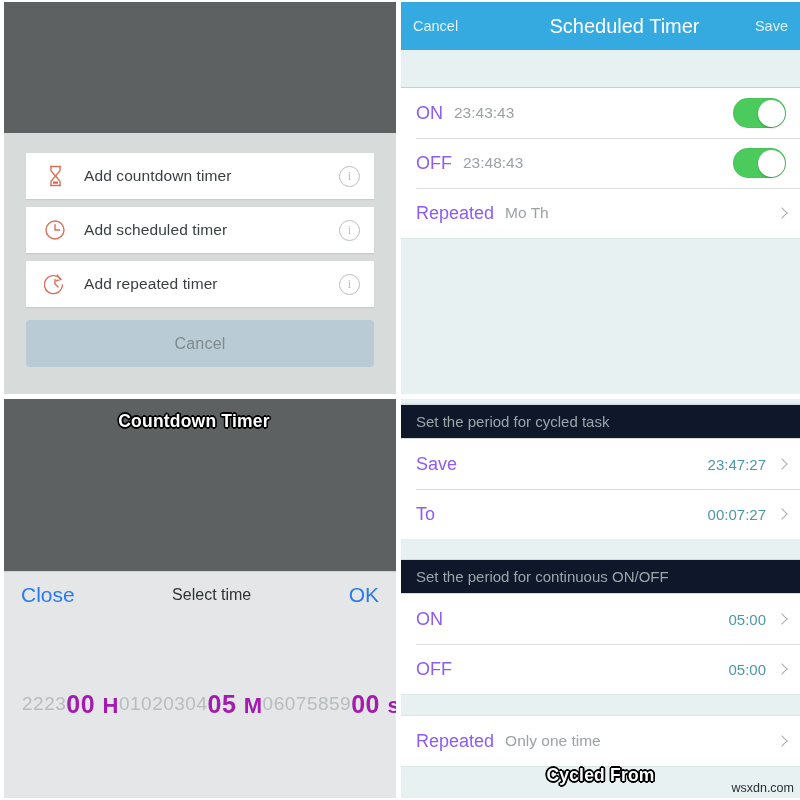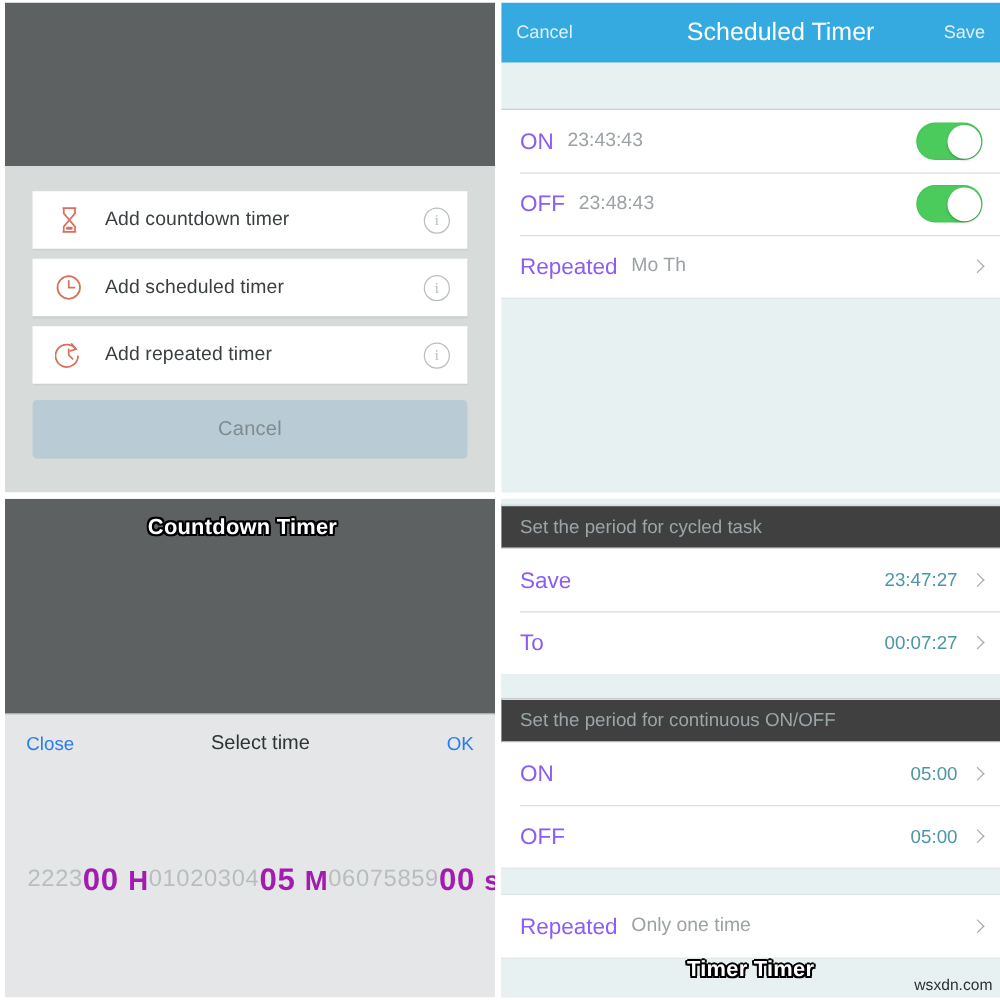--- a/index.html
+++ b/index.html
@@ -129,21 +129,21 @@
     background: #4ccb5d; position: relative; flex: 0 0 53px;
     box-shadow: inset 0 0 0 1px rgba(0,0,0,.04);
   }
   .toggle .knob {
     position: absolute; right: 1.5px; top: 1.5px;
     width: 27px; height: 27px; border-radius: 50%;
     background: #ffffff;
     box-shadow: 0 1px 2px rgba(0,0,0,.28);
   }
   .section-head {
-    background: #404040;
+    background: #0f172a;
     height: 35px;
     display: flex; align-items: center;
     padding: 0 15px;
     font-size: 15px;
     color: #9aa6a8;
     border-top: 1px solid #d6dddd;
     border-bottom: 1px solid #d6dddd;
   }
   .fill-band { background: #e8f1f2; }
 
@@ -167,21 +167,21 @@
   }
   .picker-sheet {
     position: absolute; left: 0; top: 172px; right: 0; bottom: 0;
     background: #e4e6e7;
     border-top: 1px solid #cfd2d3;
   }
   .picker-bar {
     display: flex; align-items: center;
     height: 46px; padding: 0 17px;
   }
-  .picker-bar .pb-btn { font-size: 15px; color: #2a7bef; text-align: right; }
+  .picker-bar .pb-btn { font-size: 21px; color: #2a7bef; text-align: right; }
   .picker-bar .pb-title {
     flex: 1 1 auto; text-align: center;
     font-size: 16px; color: #2e3335;
   }
   .wheels {
     display: flex; height: 172px; padding: 0 18px;
   }
   .wheel {
     flex: 1 1 0; display: flex; flex-direction: row;
     align-items: center; justify-content: flex-start;
@@ -383,17 +383,17 @@
       <div class="list-row">
         <span class="row-key">Repeated</span>
         <span class="row-sub">Only one time</span>
         <span class="row-spacer"></span>
         <span class="chev"></span>
       </div>
     </div>
 
     <div class="fill-band" style="flex:1 1 auto;border-top:1px solid #dde5e6;"></div>
 
-    <div class="caption-br">Timer Timer</div>
+    <div class="caption-br">Cycled From</div>
     <div class="watermark">wsxdn.com</div>
   </div>
 
 </div>
 
 </body></html>

